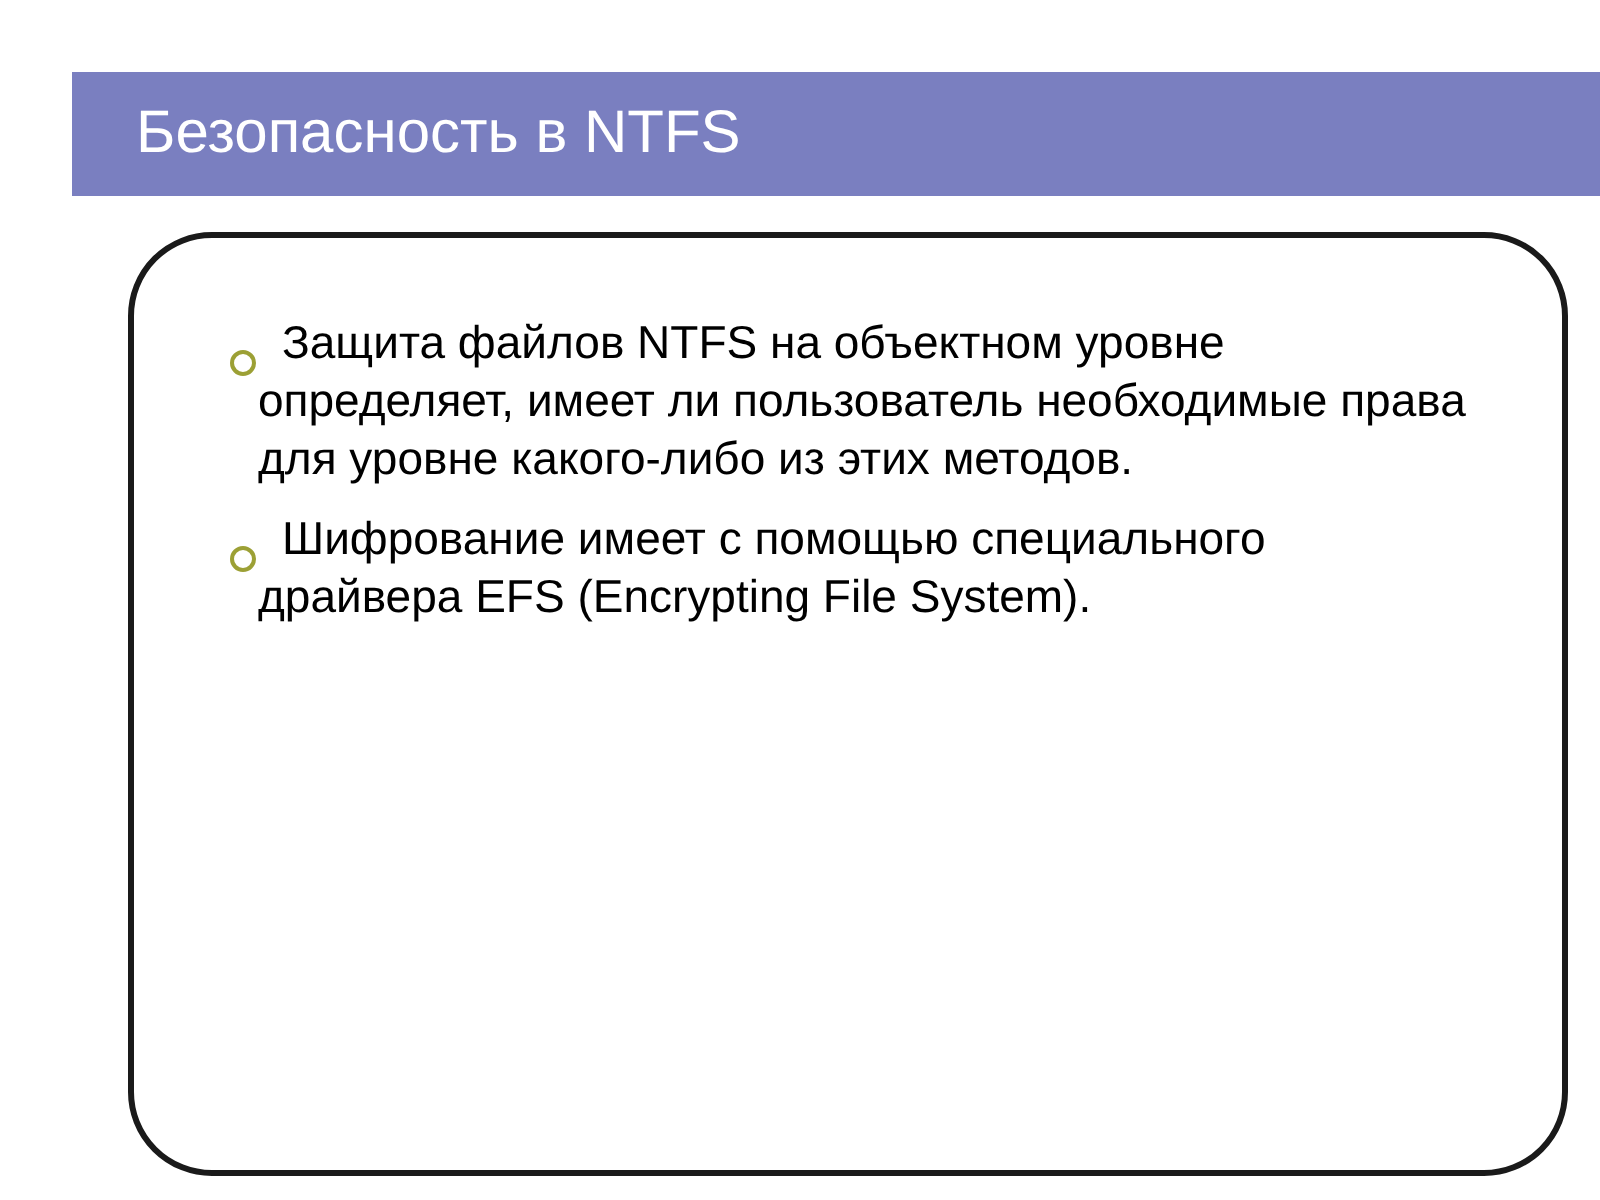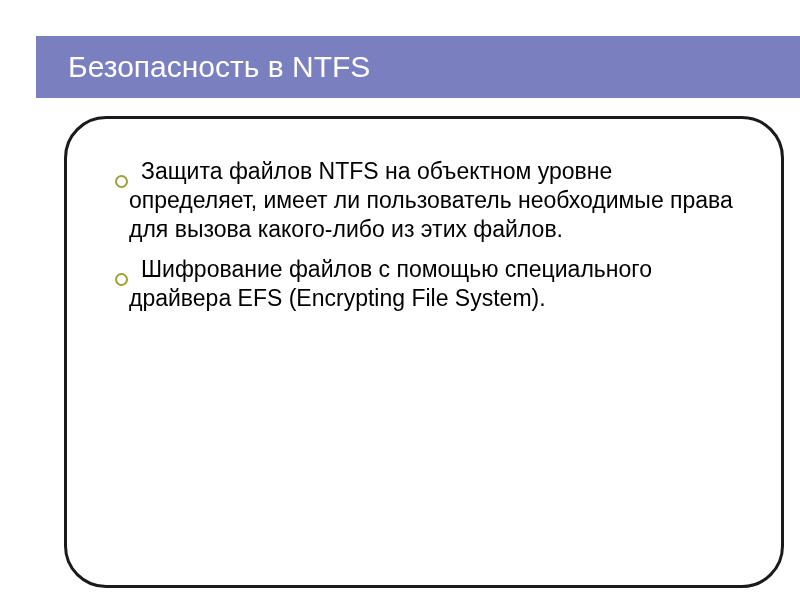--- a/index.html
+++ b/index.html
@@ -50,19 +50,19 @@
 </head>
 <body>
 
 <div class="title-bar">
   <span>Безопасность в NTFS</span>
 </div>
 
 <div class="content-frame">
   <div class="bullet-item">
     <span class="bullet-dot"></span>
-    <span>Защита файлов NTFS на объектном уровне определяет, имеет ли пользователь необходимые права для вызова какого-либо из этих файлов.</span>
+    <span>Защита файлов NTFS на объектном уровне определяет, имеет ли пользователь необходимые права для уровне какого-либо из этих методов.</span>
   </div>
   <div class="bullet-item">
     <span class="bullet-dot"></span>
-    <span>Шифрование файлов с помощью специального драйвера EFS (Encrypting File System).</span>
+    <span>Шифрование имеет с помощью специального драйвера EFS (Encrypting File System).</span>
   </div>
 </div>
 
 </body></html>

